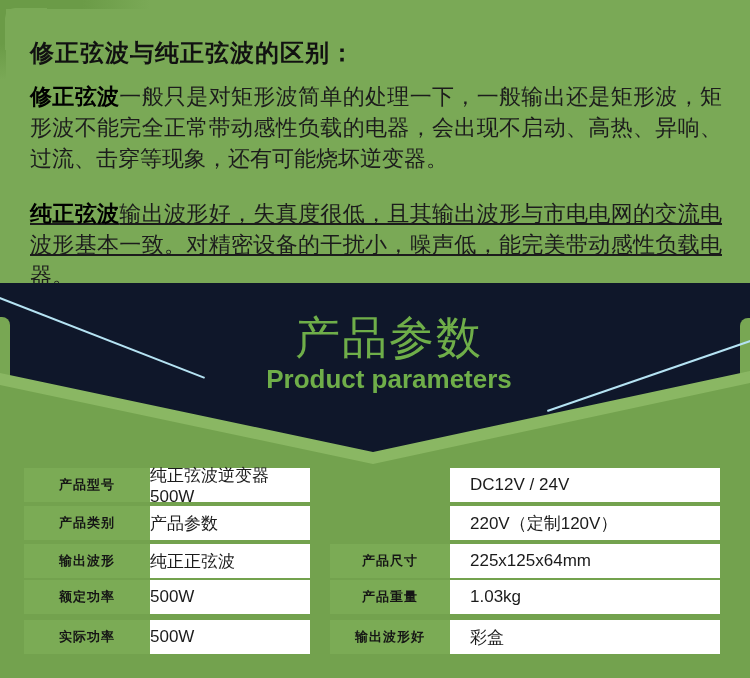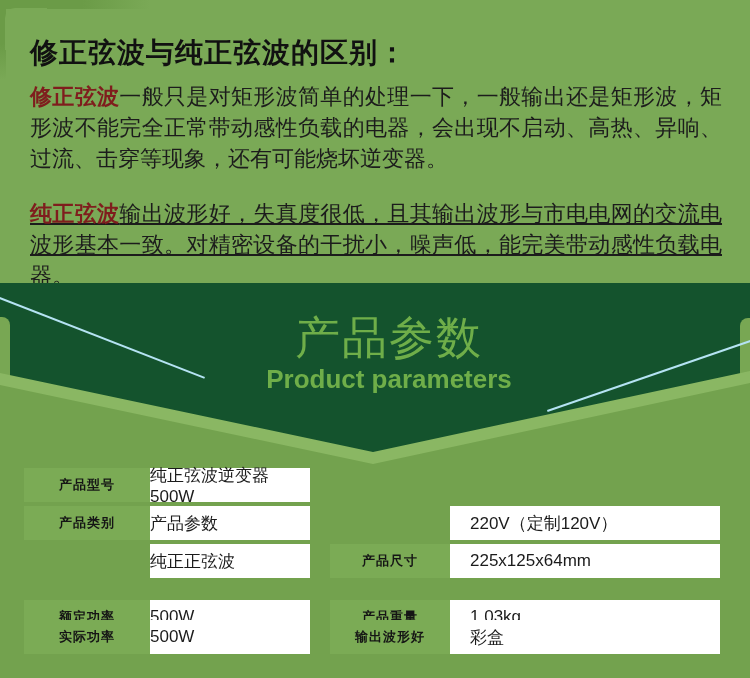--- a/index.html
+++ b/index.html
@@ -13,34 +13,34 @@
     background:#7aa956;color:#181818;
   }
   .top-shadow-h{position:absolute;left:0;top:0;width:150px;height:9px;
     background:linear-gradient(to right,#6b9b47 55%,rgba(107,155,71,0));}
   .top-shadow-v{position:absolute;left:0;top:0;width:6px;height:80px;
     background:linear-gradient(to bottom,#6b9b47 55%,rgba(107,155,71,0));}
   .top-corner{position:absolute;left:5px;top:8px;width:42px;height:42px;
     background:#7aa956;border-top-left-radius:10px;}
   .top-inner{position:absolute;left:30px;top:0;width:692px;}
   .top-heading{
-    margin:38px 0 0 0;font-size:28px;line-height:30px;font-weight:bold;
+    margin:38px 0 0 0;font-size:24px;line-height:30px;font-weight:bold;
     letter-spacing:1px;color:#111111;
   }
   .top-para{
     margin:0;font-size:22px;line-height:31px;text-align:justify;
     color:#1c1c1c;
   }
   .top-para.p1{margin-top:13px;}
   .top-para.p2{margin-top:24px;text-decoration:underline;}
-  .lead{font-weight:bold;color:#7f1d1d;}
+  .lead{font-weight:bold;color:#000000;}
   
   .params-section{
     position:absolute;left:0;top:283px;width:750px;height:395px;
-    background:#14532d;
+    background:#0f172a;
   }
   .tab{position:absolute;width:10px;background:#78a753;}
   .tab-left{left:0;top:34px;height:75px;border-top-right-radius:8px;}
   .tab-right{left:740px;top:35px;height:70px;border-top-left-radius:8px;}
   .v-bevel{
     position:absolute;left:0;top:0;width:750px;height:395px;background:#8ab763;
     clip-path:polygon(0 90px,373px 169px,750px 88px,750px 395px,0 395px);
   }
   .v-mass{
     position:absolute;left:0;top:0;width:750px;height:395px;background:#73a24e;
@@ -104,35 +104,37 @@
     <div class="section-title">
       <h2 class="section-title-cn">产品参数</h2>
       <div class="section-title-en">Product parameters</div>
     </div>
 
     <div class="spec-table">
 
       <div class="spec-row" style="top:0px">
         <div class="cell cell-label c-label-left">产品型号</div>
         <div class="cell cell-value c-value-left">纯正弦波逆变器500W</div>
+        <div class="cell cell-value c-value-right">DC12V / 24V</div>
       </div>
 
       <div class="spec-row" style="top:38px">
         <div class="cell cell-label c-label-left">产品类别</div>
         <div class="cell cell-value c-value-left">产品参数</div>
         <div class="cell cell-value c-value-right">220V（定制120V）</div>
       </div>
 
       <div class="spec-row" style="top:76px">
+        <div class="cell cell-label c-label-left">输出波形</div>
         <div class="cell cell-value c-value-left">纯正正弦波</div>
         <div class="cell cell-label c-label-right">产品尺寸</div>
         <div class="cell cell-value c-value-right">225x125x64mm</div>
       </div>
 
-      <div class="spec-row" style="top:132px">
+      <div class="spec-row" style="top:112px">
         <div class="cell cell-label c-label-left">额定功率</div>
         <div class="cell cell-value c-value-left">500W</div>
         <div class="cell cell-label c-label-right">产品重量</div>
         <div class="cell cell-value c-value-right">1.03kg</div>
       </div>
 
       <div class="spec-row" style="top:152px">
         <div class="cell cell-label c-label-left">实际功率</div>
         <div class="cell cell-value c-value-left">500W</div>
         <div class="cell cell-label c-label-right">输出波形好</div>

